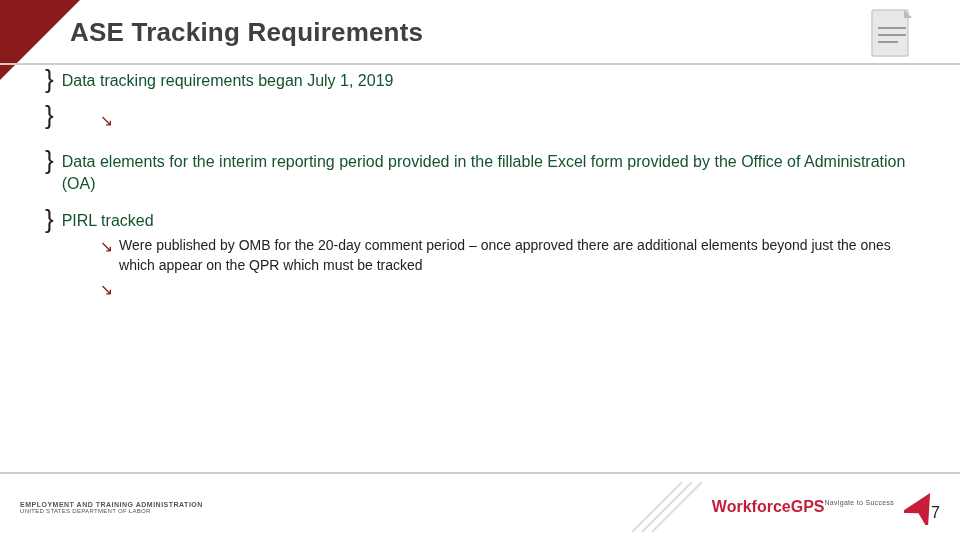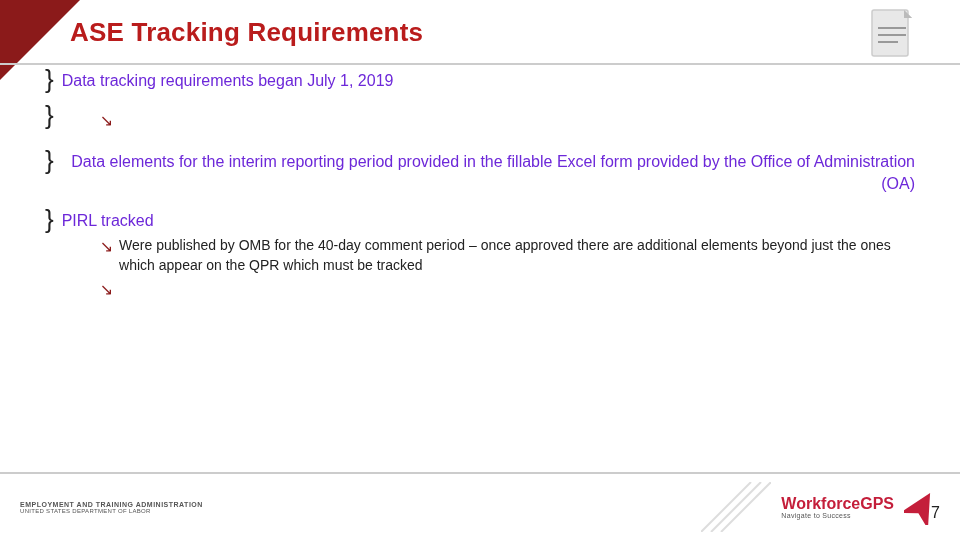--- a/index.html
+++ b/index.html
@@ -37,21 +37,21 @@
       align-items: center;
     }
 
     .page-title {
       position: absolute;
       left: 70px;
       top: 50%;
       transform: translateY(-50%);
       font-size: 26px;
       font-weight: 600;
-      color: #b91c1c;
+      color: #404040;
       letter-spacing: 0.2px;
     }
 
     
     .doc-icon {
       position: absolute;
       top: 8px;
       right: 40px;
       width: 52px;
       height: 60px;
@@ -76,23 +76,22 @@
       font-size: 26px;
       color: #222222;
       margin-right: 8px;
       margin-top: -4px;
       line-height: 1;
       flex-shrink: 0;
     }
 
     .bullet-text {
       font-size: 16px;
-      color: #6d28d9;
+      color: #14532d;
       line-height: 1.4;
-      text-align: right;
     }
 
     .sub-bullet {
       display: flex;
       align-items: flex-start;
       margin-left: 38px;
       margin-top: 4px;
       margin-bottom: 4px;
     }
 
@@ -145,21 +144,21 @@
     }
 
     .footer-right {
       display: flex;
       align-items: center;
       gap: 10px;
     }
 
     .workforce-gps {
       display: flex;
-      flex-direction: column;
+      flex-direction: row;
       align-items: flex-start;
     }
 
     .workforce-gps-text {
       font-size: 16px;
       font-weight: 700;
       color: #333333;
       line-height: 1;
     }
 
@@ -225,21 +224,21 @@
     <span class="bullet-bracket">}</span>
     <span class="bullet-text">Data elements for the interim reporting period provided in the fillable Excel form provided by the Office of Administration (OA)</span>
   </div>
 
   <div class="bullet-item">
     <span class="bullet-bracket">}</span>
     <div>
       <span class="bullet-text">PIRL tracked</span>
       <div class="sub-bullet">
         <span class="arrow-bullet">↘</span>
-        <span class="sub-text">Were published by OMB for the 40-day comment period – once approved there are additional elements beyond just the ones which appear on the QPR which must be tracked</span>
+        <span class="sub-text">Were published by OMB for the 20-day comment period – once approved there are additional elements beyond just the ones which appear on the QPR which must be tracked</span>
       </div>
       <div class="sub-bullet">
         <span class="arrow-bullet">↘</span>
       </div>
     </div>
   </div>
 
 </div>
 
 <div class="footer">

